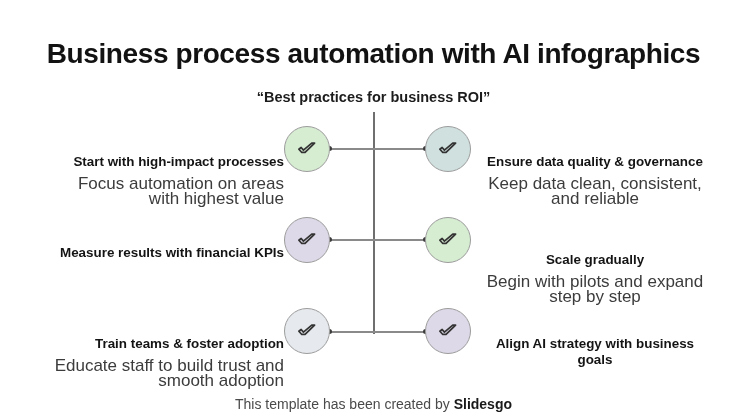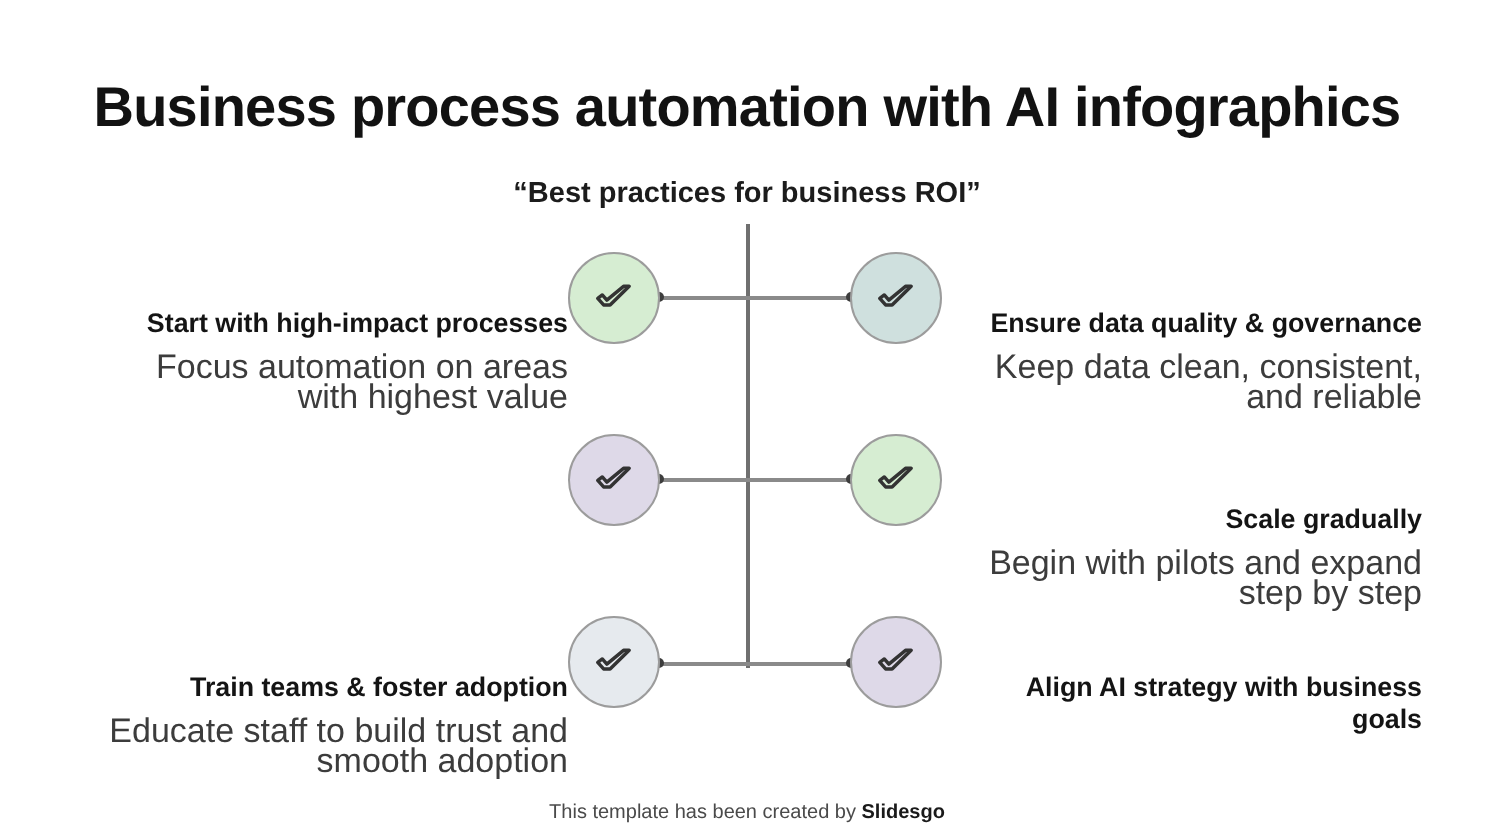--- a/index.html
+++ b/index.html
@@ -66,41 +66,41 @@
     align-items:center;
     justify-content:center;
   }
   .node-circle.col-left  { left:284px; }
   .node-circle.col-right { left:425px; }
   .node-circle svg { width:26px; height:26px; display:block; }
 
   
   .item-text { position:absolute;margin-top:20px; }
   .item-text.col-left  { right:463px; text-align:right; width:232px; }
-  .item-text.col-right { left:479px;  text-align:right;  width:232px; }
+  .item-text.col-right { left:479px;  text-align:center;  width:232px; }
 
   .item-title {
     font-size:13.4px;
     font-weight:bold;
     line-height:16px;
     color:#141414;
   }
   .item-desc {
     margin-top:7px;
     font-size:17px;
     line-height:14.5px;
     color:#3c3c3c;
   }
 
   
   #footer {
     position:absolute;
     left:0; bottom:8px; width:747px;
     text-align:center;
-    font-size:10px;
+    font-size:14px;
     color:#4a4a4a;
   }
   #footer b { font-weight:bold; color:#1a1a1a; }
 </style>
 </head>
 <body>
 
 <div id="page-title">Business process automation with AI infographics</div>
 <div id="subtitle">“Best practices for business ROI”</div>
 
@@ -142,20 +142,21 @@
     <div class="item-title">Ensure data quality &amp; governance</div>
     <div class="item-desc">Keep data clean, consistent, and reliable</div>
   </div>
 
   <div class="node-circle col-left" style="top: 217px; background: rgb(222, 217, 232);">
     <svg viewBox="0 0 24 24" fill="none" stroke="#333" stroke-width="1.6" stroke-linecap="round" stroke-linejoin="round">
       <path d="M4.5 12.2 L7.2 15.2 L10.2 15.2 L19 6.6 L16.4 6.6 L8.7 13.0 L6.6 10.6 Z"></path>
     </svg>
   </div>
   <div class="item-text col-left" style="top:225px;">
+    <div class="item-title">Measure results with financial KPIs</div>
   </div>
 
   <div class="node-circle col-right" style="top: 217px; background: rgb(214, 237, 210);">
     <svg viewBox="0 0 24 24" fill="none" stroke="#333" stroke-width="1.6" stroke-linecap="round" stroke-linejoin="round">
       <path d="M4.5 12.2 L7.2 15.2 L10.2 15.2 L19 6.6 L16.4 6.6 L8.7 13.0 L6.6 10.6 Z"></path>
     </svg>
   </div>
   <div class="item-text col-right" style="top:232px;">
     <div class="item-title">Scale gradually</div>
     <div class="item-desc">Begin with pilots and expand step by step</div>

